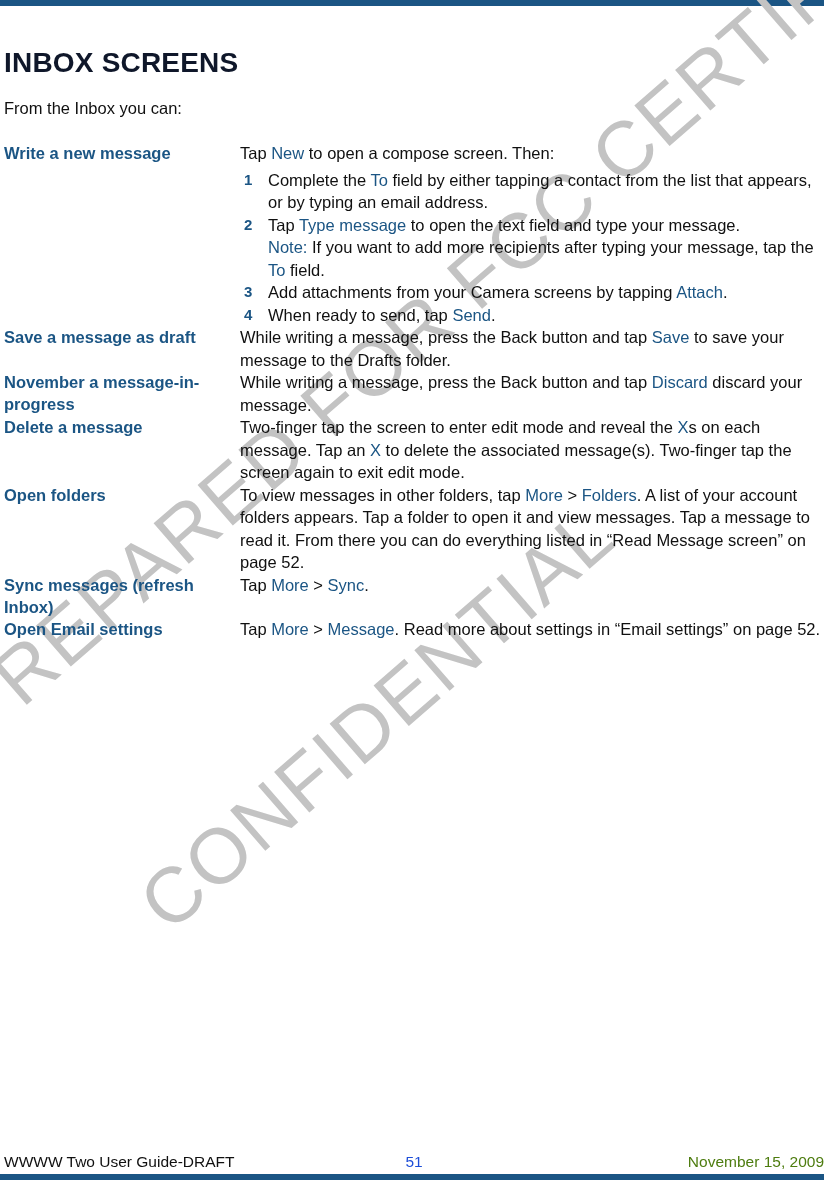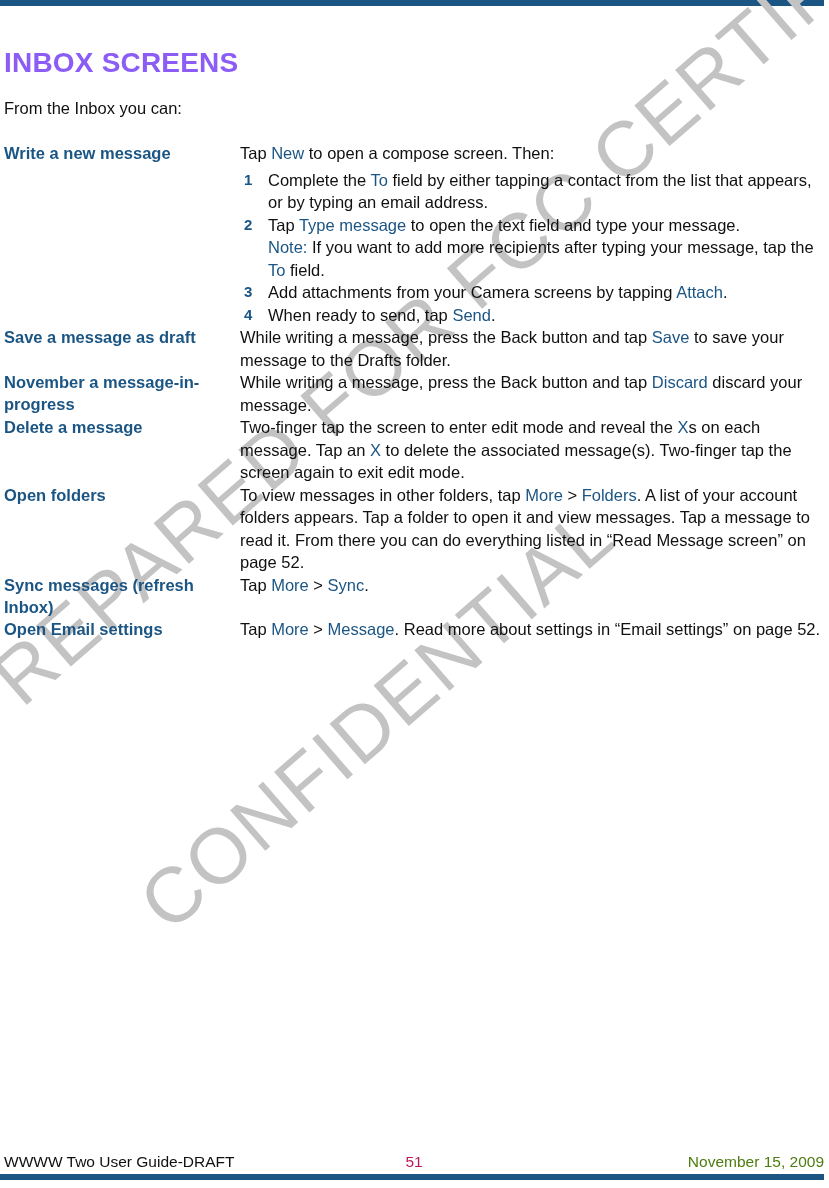--- a/index.html
+++ b/index.html
@@ -78,21 +78,21 @@
     position: absolute;
     left: 4px;
     top: 0;
     width: 820px;
     z-index: 10;
   }
 
   h1#page-title {
     font-size: 28px;
     font-weight: bold;
-    color: #8b5cf6;
+    color: #0f172a;
     letter-spacing: 0.2px;
     margin: 0;
     padding: 46px 0 0 0;
     line-height: 34px;
   }
 
   p.intro {
     font-size: 16.5px;
     line-height: 23px;
     margin: 0;
@@ -177,21 +177,21 @@
     font-size: 15.5px;
     color: #101010;
   }
   #footer .f-center {
     position: absolute;
     left: 0;
     top: 0;
     width: 820px;
     text-align: center;
     font-size: 15.5px;
-    color: #be185d;
+    color: #1d4ed8;
   }
   #footer .f-right {
     position: absolute;
     right: 0;
     top: 0;
     font-size: 15.5px;
     color: #4d7c0f;
   }
 </style>
 </head>

